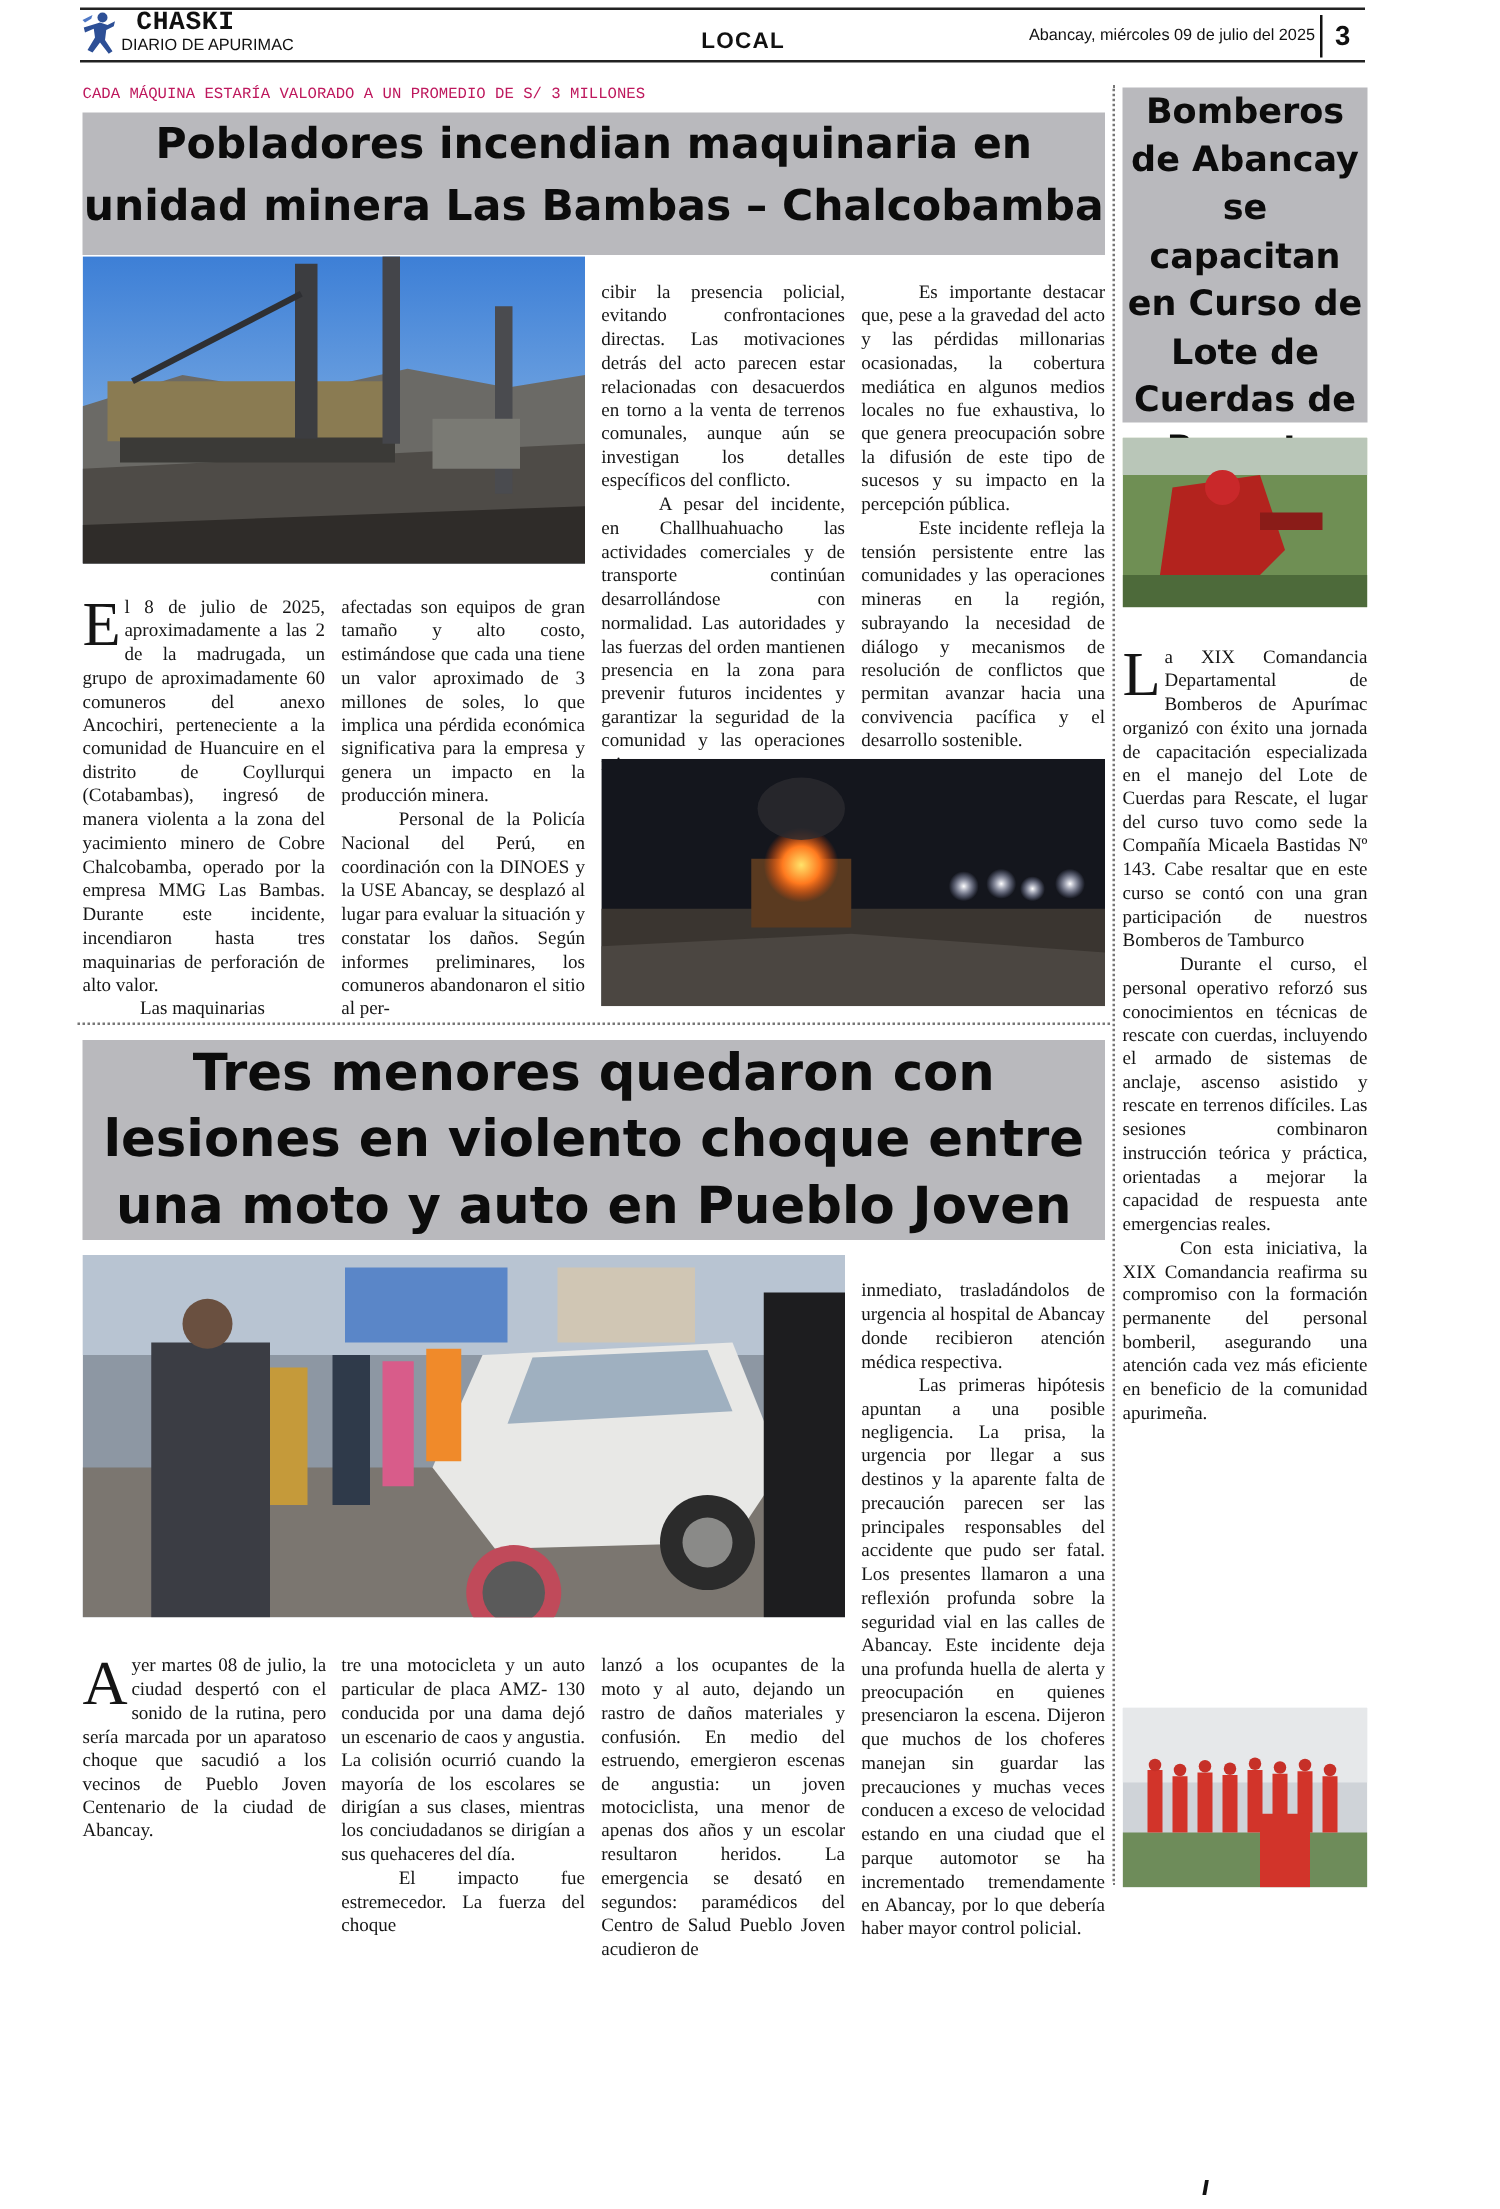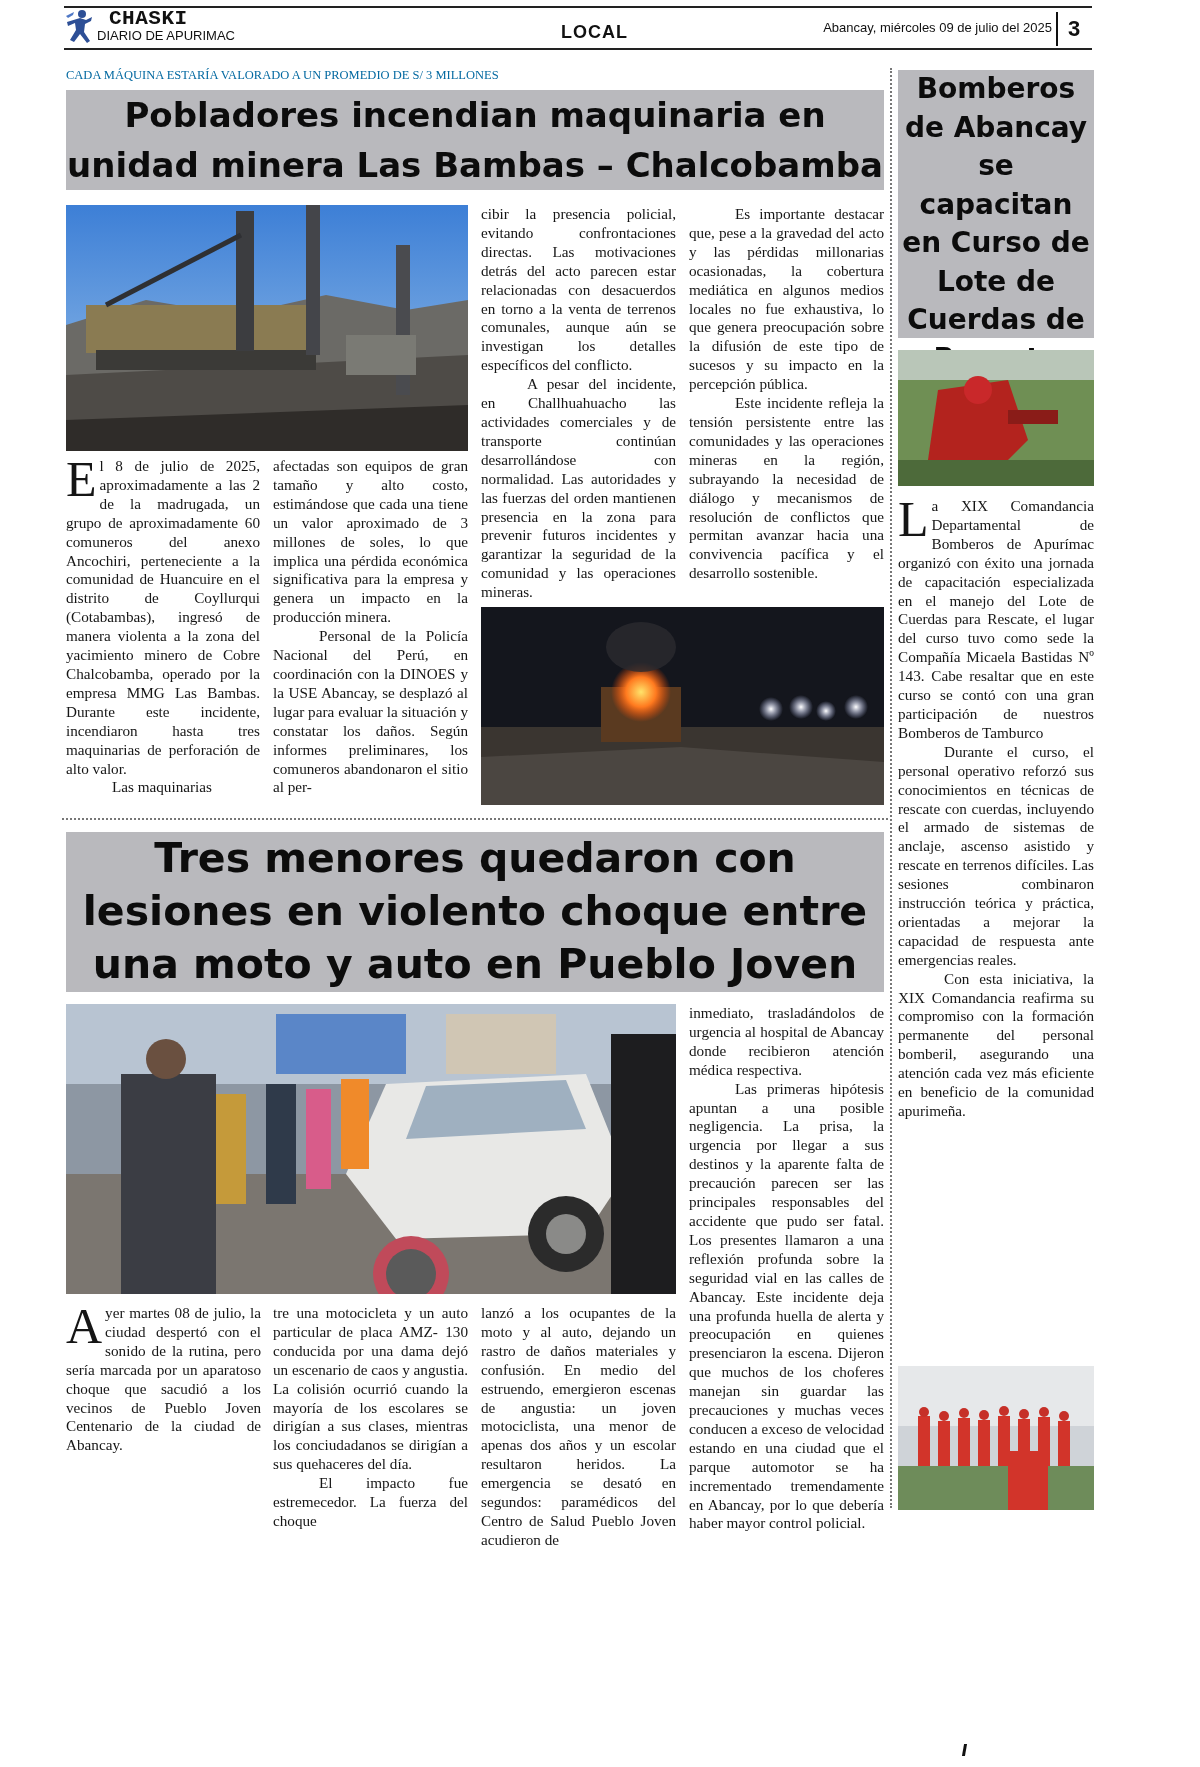--- a/index.html
+++ b/index.html
@@ -7,30 +7,30 @@
   
   .hdr-rule { position:absolute; left:64px; width:1028px; height:2px; background:#222; }
   .logo-icon { position:absolute; left:64px; top:8px; width:34px; height:40px; }
   .logo-title { position:absolute; left:97px; top:8px; font-family:Liberation Mono, monospace; font-weight:bold; font-size:21px; letter-spacing:0.5px; line-height:22px; color:#111;margin-left:12px; }
   .logo-sub { position:absolute; left:97px; top:29px; font-family:"Liberation Sans", sans-serif; font-size:13px; line-height:14px; color:#111; }
   .section-name { position:absolute; left:561px; top:22px; font-family:"Liberation Sans", sans-serif; font-weight:bold; font-size:18px; letter-spacing:1px; color:#111;text-align:right; }
   .date-line { position:absolute; right:148px; top:20px; font-family:"Liberation Sans", sans-serif; font-size:13px; color:#111; }
   .date-sep { position:absolute; left:1056px; top:12px; width:2px; height:34px; background:#111; }
   .page-num { position:absolute; left:1068px; top:16px; font-family:"Liberation Sans", sans-serif; font-weight:bold; font-size:22px; color:#111; }
   
-  .kicker { position:absolute; left:66px; top:68px; font-family:Liberation Serif, serif; font-size:12.5px; color:#0369a1; text-transform:uppercase; }
+  .kicker { position:absolute; left:66px; top:68px; font-family:Liberation Mono, monospace; font-size:12.5px; color:#be185d; text-transform:uppercase; }
   
   .headbox { position:absolute; background:#b9b9bd; text-align:center; font-family:"DejaVu Sans", sans-serif; font-weight:bold; color:#0c0c0c; }
-  .hb1 { left:66px; top:90px; width:818px; height:100px; font-size:34px; line-height:50px; }
+  .hb1 { left:66px; top:90px; width:818px; height:114px; font-size:34px; line-height:50px; }
   .hb2 { left:66px; top:832px; width:818px; height:160px; font-size:41px; line-height:53px; padding-top:0;text-align:center; }
   .hb3 { left:898px; top:70px; width:196px; height:268px; font-size:28px; line-height:38.5px; }
   
   .photo { position:absolute; overflow:hidden; }
   
-  .col { position:absolute; font-size:15.2px; line-height:18.9px; text-align:justify; hyphens:manual; color:#151515; }
+  .col { position:absolute; font-size:15.2px; line-height:18.9px; text-align:justify; hyphens:manual; color:#151515;margin-top:20px; }
   .col p { margin:0; }
   .col .ind { text-indent:46px; }
   .dropcap { float:left; font-size:50px; line-height:40px; padding-right:3px; margin-top:2px; }
   .vdots { position:absolute; width:0; border-left:2px dotted #777; }
   .hdots { position:absolute; height:0; border-top:2px dotted #777; }
   .stray-mark { position:absolute; left:963px; top:1744px; width:3px; height:12px; background:#111; transform:skewX(-10deg); }
 </style>
 </head>
 <body>
 

